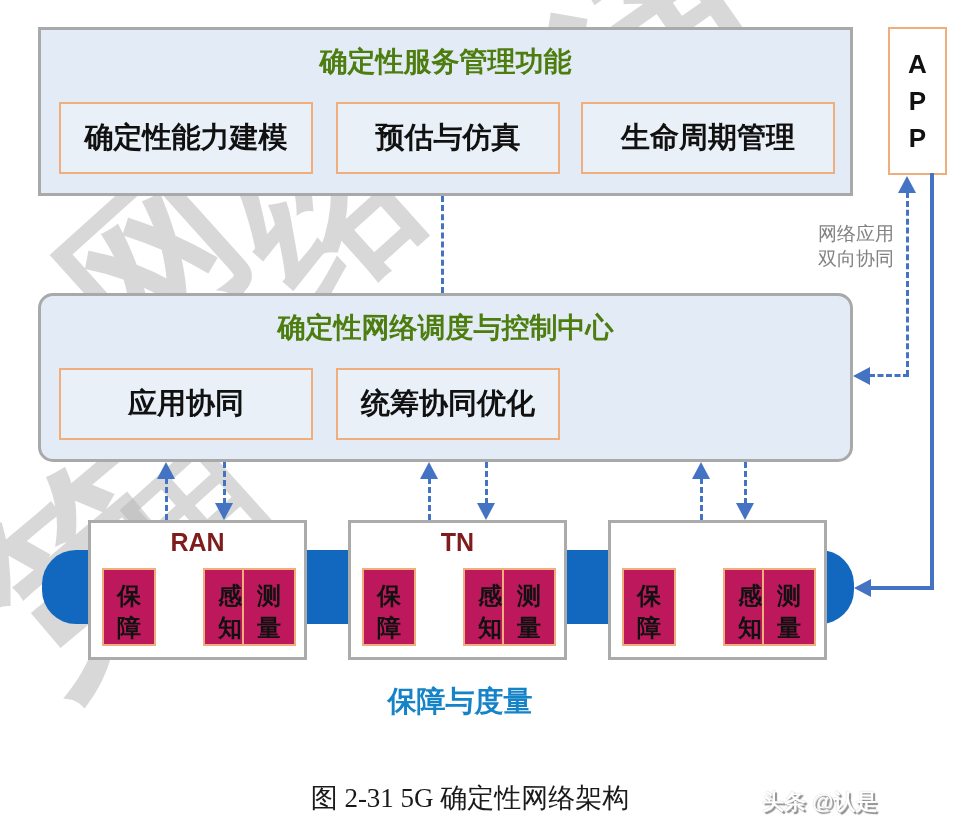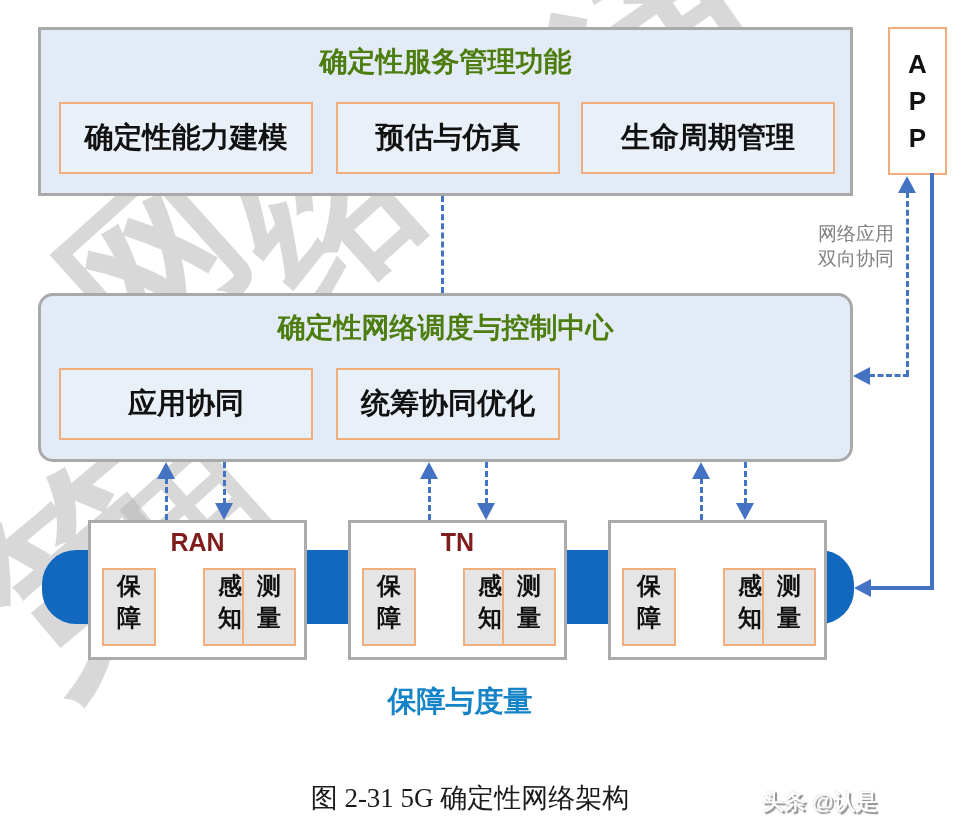--- a/index.html
+++ b/index.html
@@ -44,22 +44,22 @@
 
   
   #pipe{position:absolute;left:42px;top:550px;width:812px;height:74px;background:#1267bf;
         border-radius:34px;z-index:1;}
 
   
   .domain{position:absolute;top:520px;width:213px;height:134px;background:#ffffff;
           border:3px solid #ababab;z-index:2;}
   .domain-title{position:absolute;left:0;top:5px;width:100%;text-align:center;
                 font-size:25px;font-weight:bold;color:#7f1d1d;}
-  .cell{position:absolute;top:45px;width:50px;height:74px;background:#e5e5e5;
-        border:2px solid #f0ae7d;display:flex;align-items:flex-start;justify-content:center;
+  .cell{position:absolute;top:45px;width:50px;height:74px;background:#be185d;
+        border:2px solid #f0ae7d;display:flex;align-items:flex-end;justify-content:center;
         text-align:center;font-size:24px;font-weight:bold;color:#111;line-height:32px;}
   .c0{left:11px;} .c1{left:81px;margin-left:31px;} .c2{left:151px;}
   .cell span{display:block;width:26px;word-break:break-all;}
   #domain-ran{left:88px;} #domain-tn{left:348px;} #domain-cn{left:608px;}
 
   
   #pipe-label{position:absolute;left:300px;top:682px;width:320px;text-align:center;
               font-size:29px;font-weight:bold;color:#1583c7;z-index:2;}
   #caption{position:absolute;left:0;top:780px;width:940px;text-align:center;
            font-family:"Liberation Serif",serif;font-size:27px;color:#1a1a1a;z-index:2;}

